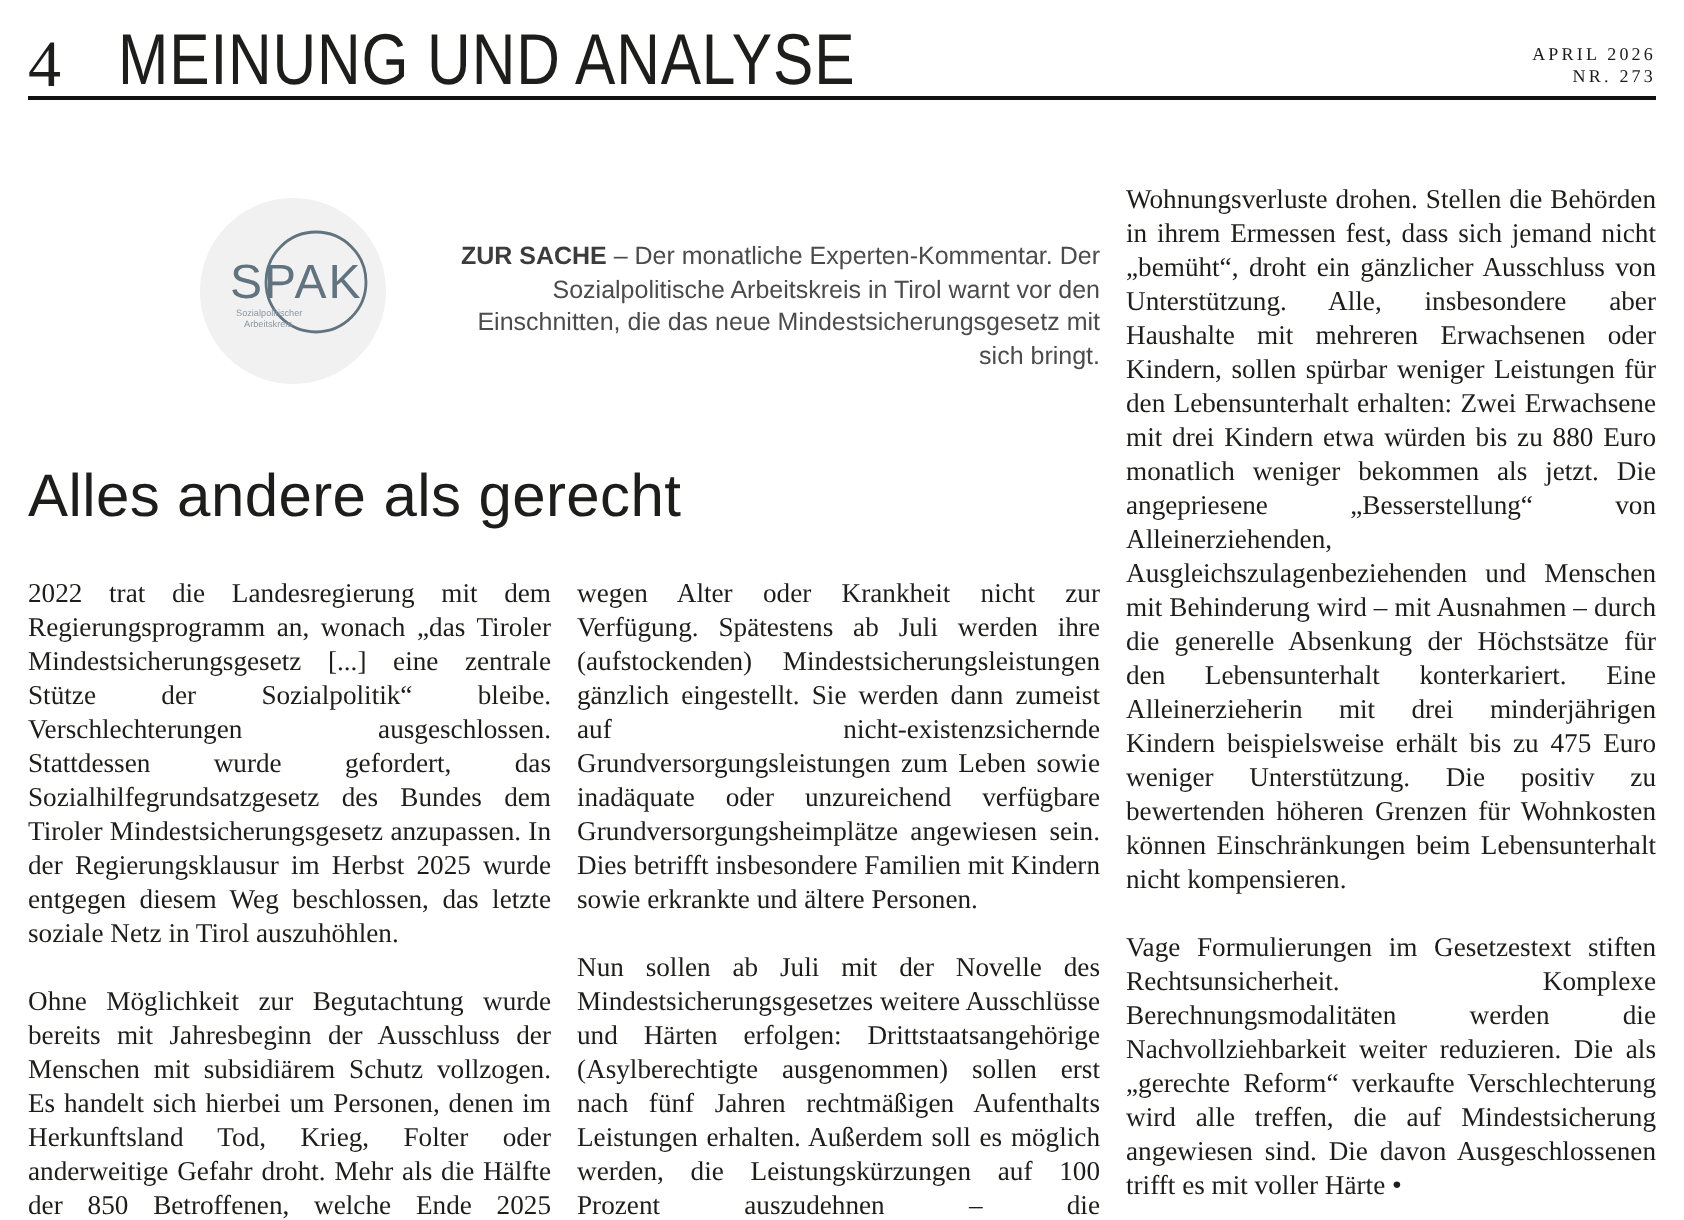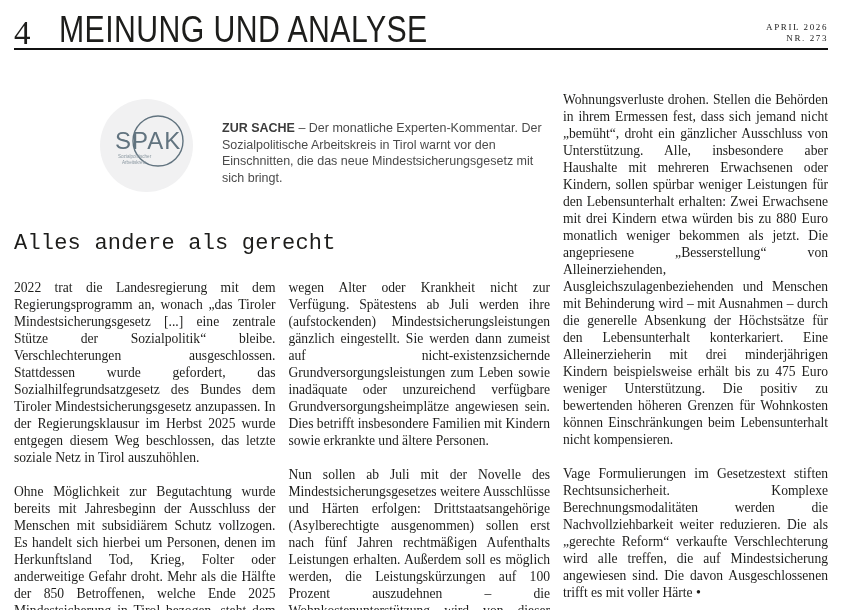--- a/index.html
+++ b/index.html
@@ -71,28 +71,29 @@
     height: 93px;
   }
   .logo-wrap { width: 93px; height: 93px; flex: 0 0 auto; }
   .kicker-text {
     font-family: "Liberation Sans", sans-serif;
     font-size: 12.5px;
     line-height: 16.5px;
     color: #4b4b4b;
     margin-top: 21px;
     width: 330px;
+    text-align: right;
   }
   .kicker-text b { color: #3c3c3c; }
 
   
   .headline {
-    font-family: Liberation Mono, monospace;
+    font-family: Liberation Sans, sans-serif;
     font-weight: 400;
-    font-size: 22px;
+    font-size: 30px;
     line-height: 1.1;
     margin-top: 40px;
     letter-spacing: 0.2px;
   }
 
   
   .columns {
     display: flex;
     gap: 13px;
     margin-top: 23px;

